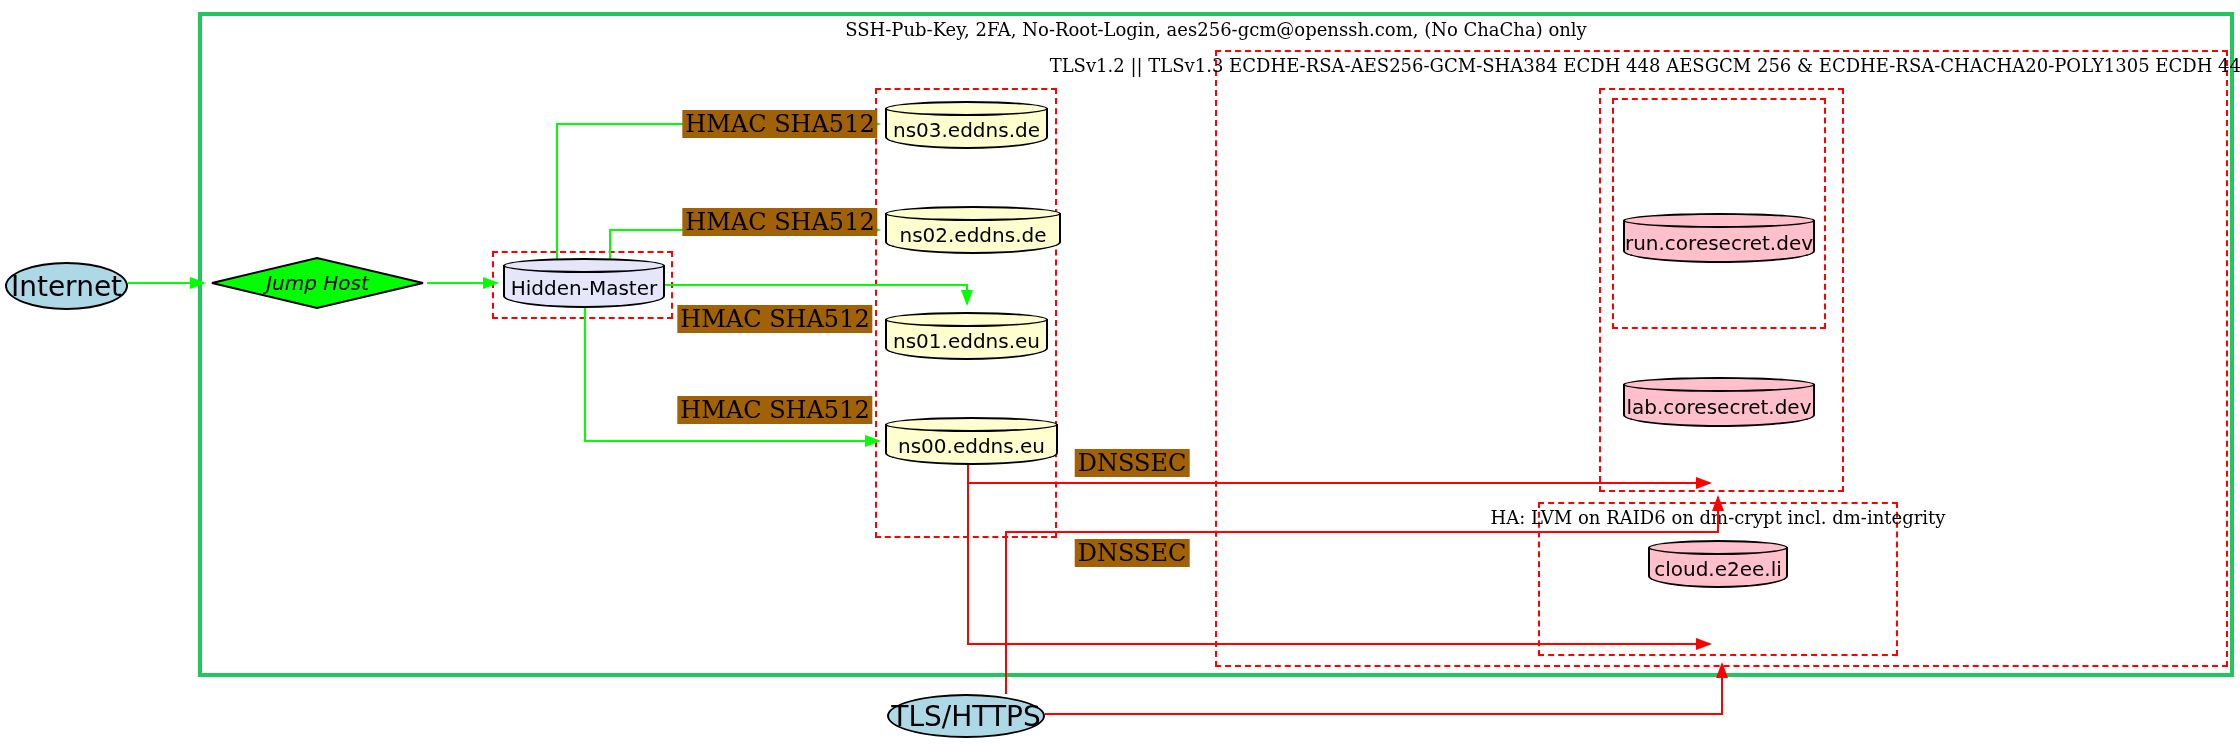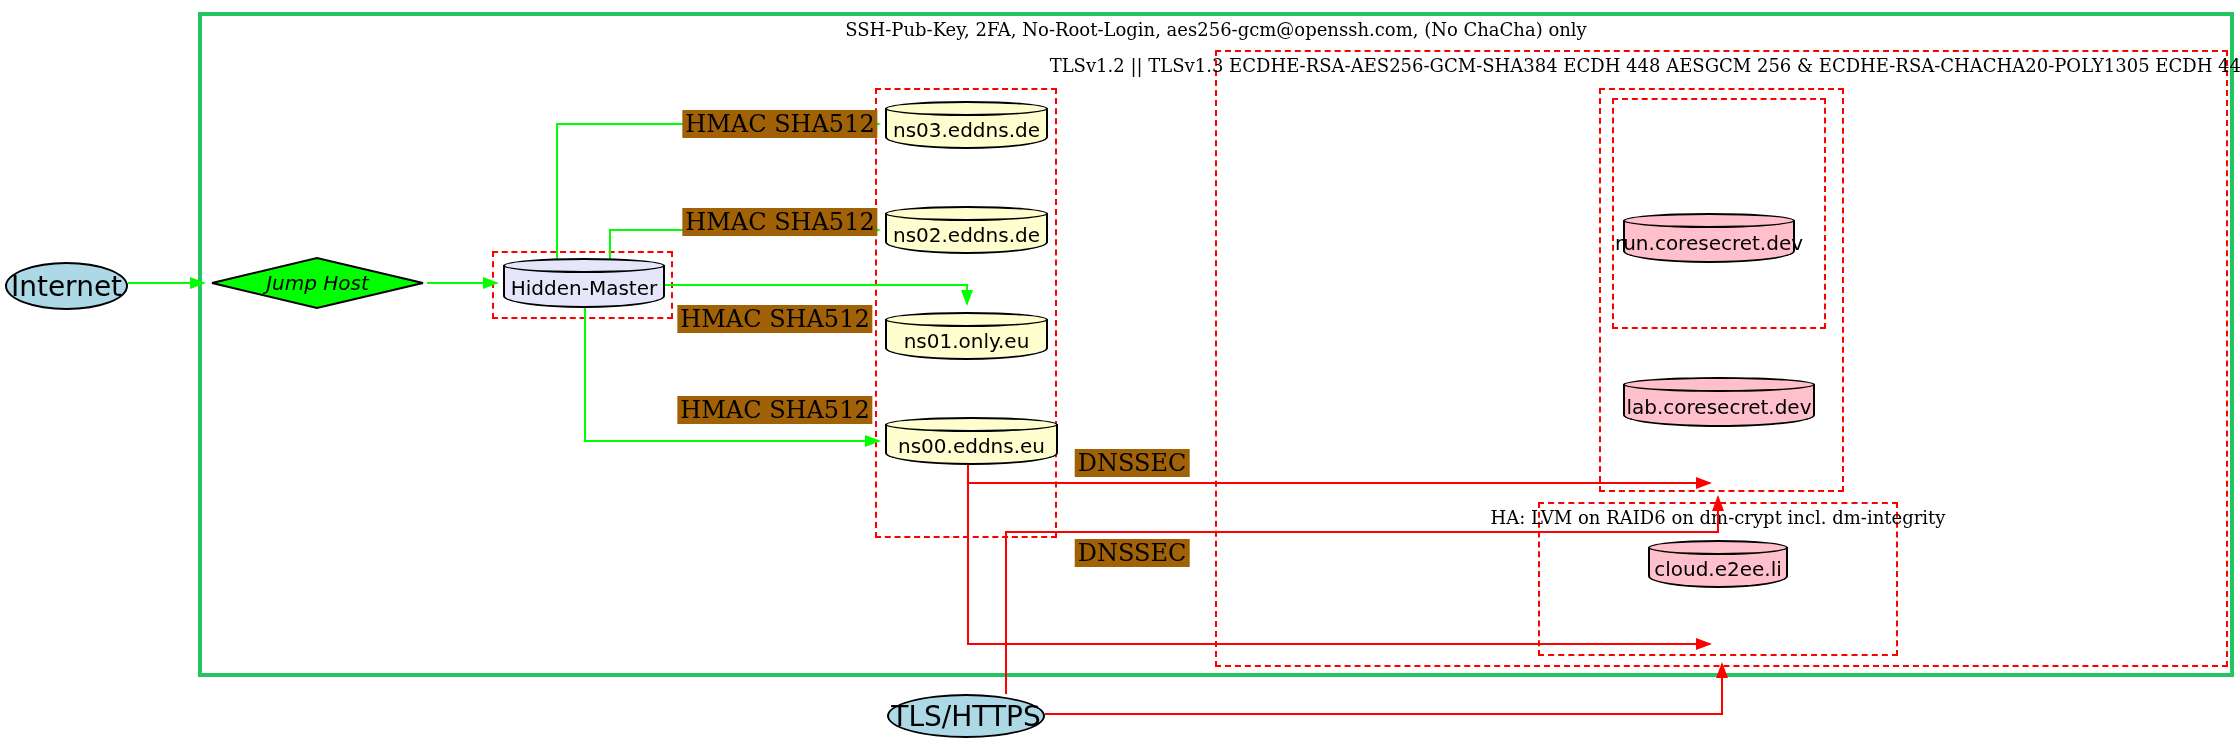--- a/index.html
+++ b/index.html
@@ -116,40 +116,40 @@
     <div class="cyl-top"></div>
     <div class="cyl-label">Hidden-Master</div>
   </div>
 
   <div class="cyl" style="left:885px;top:101px;width:163px;height:48px;--f:#fefece;">
     <div class="cyl-body"></div>
     <div class="cyl-top"></div>
     <div class="cyl-label">ns03.eddns.de</div>
   </div>
 
-  <div class="cyl" style="left:885px;top:206px;width:163px;height:48px;--f:#fefece;">
+  <div class="cyl" style="left:885px;top:206px;width:176px;height:48px;--f:#fefece;">
     <div class="cyl-body"></div>
     <div class="cyl-top"></div>
     <div class="cyl-label">ns02.eddns.de</div>
   </div>
 
   <div class="cyl" style="left:885px;top:312px;width:163px;height:48px;--f:#fefece;">
     <div class="cyl-body"></div>
     <div class="cyl-top"></div>
-    <div class="cyl-label">ns01.only.eu</div>
+    <div class="cyl-label">ns01.eddns.eu</div>
   </div>
 
   <div class="cyl" style="left:885px;top:417px;width:173px;height:48px;--f:#fefece;">
     <div class="cyl-body"></div>
     <div class="cyl-top"></div>
     <div class="cyl-label">ns00.eddns.eu</div>
   </div>
 
 
-  <div class="cyl" style="left:1623px;top:213px;width:172px;height:50px;text-decoration:underline;--f:#ffc0cb;">
+  <div class="cyl" style="left:1623px;top:213px;width:192px;height:50px;text-decoration:underline;--f:#ffc0cb;">
     <div class="cyl-body"></div>
     <div class="cyl-top"></div>
     <div class="cyl-label">run.coresecret.dev</div>
   </div>
 
   <div class="cyl" style="left:1623px;top:377px;width:192px;height:50px;--f:#ffc0cb;">
     <div class="cyl-body"></div>
     <div class="cyl-top"></div>
     <div class="cyl-label">lab.coresecret.dev</div>
   </div>

